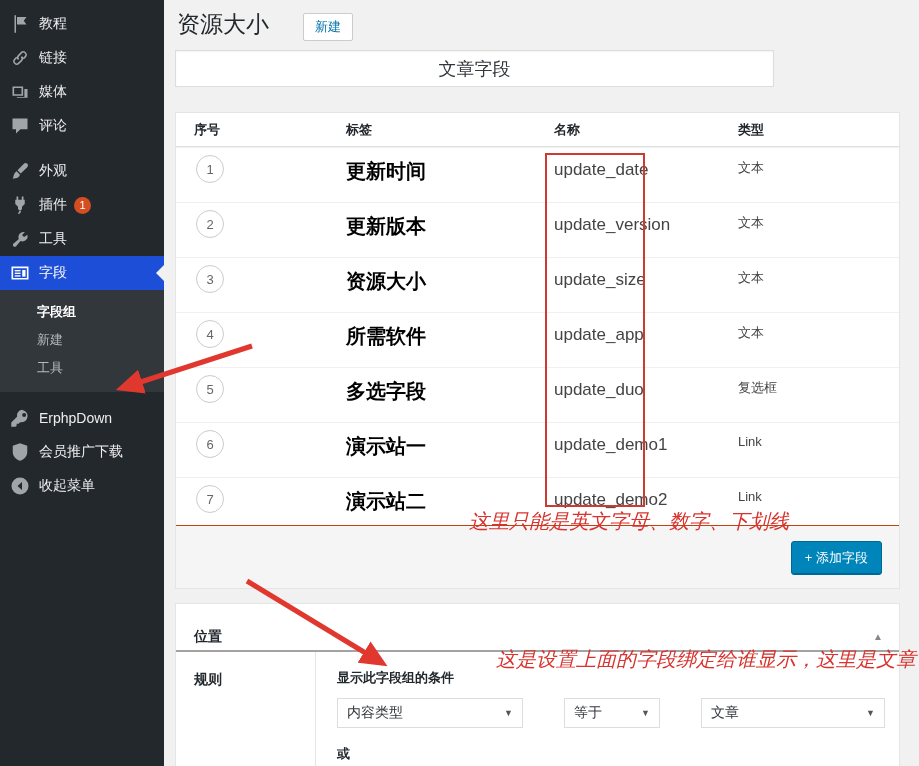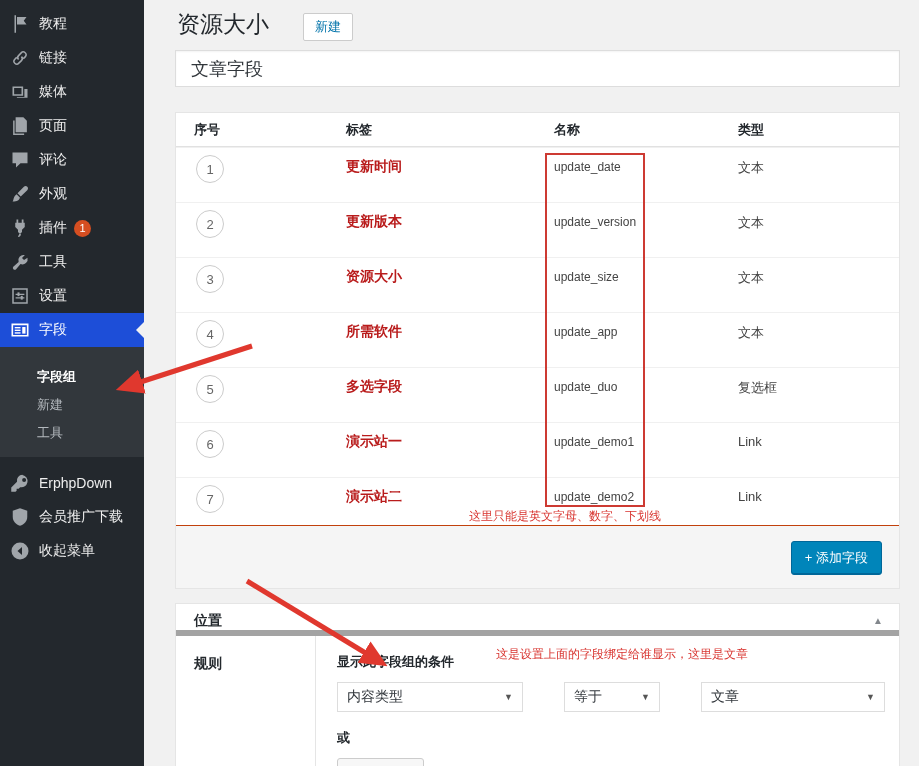--- a/index.html
+++ b/index.html
@@ -4,68 +4,68 @@
 <style>
   * { box-sizing: border-box; margin: 0; padding: 0; }
   html,body { width:919px; height:766px; }
   body {
     position: relative; overflow: hidden;
     background: #f1f1f1;
     font-family: "Liberation Sans", "DejaVu Sans", sans-serif;
     color: #444;
   }
   
-  #sidebar { position:absolute; left:0; top:0; width:144px; height:766px; background:#23282d; z-index:5; }
+  #sidebar { position:absolute; left:0; top:0; width:164px; height:766px; background:#23282d; z-index:5; }
   .menu-item { position:relative; height:34px; display:flex; align-items:center; padding-left:10px;
                color:#eee; font-size:14px; cursor:pointer; }
   .menu-item .ic { width:20px; height:20px; margin-right:9px; color:#a0a5aa; flex:0 0 20px; }
   .menu-item .ic svg { width:100%; height:100%; fill:currentColor; }
   .menu-item.cut { margin-top:-27px; }
-  .menu-item.gap { }
+  .menu-item.gap { margin-top:11px; }
   .menu-item.active { background:#1d4ed8; color:#fff; }
   .menu-item.active .ic { color:#fff; }
   .menu-item.active::after { content:""; position:absolute; right:0; top:50%; margin-top:-8px;
     border:8px solid transparent; border-right-color:#f1f1f1; }
   .badge { display:inline-block; margin-left:7px; background:#d54e21; color:#fff; border-radius:50%;
            width:17px; height:17px; line-height:17px; text-align:center; font-size:11px; }
-  #submenu { background:#32373c; padding:16px 0 10px; }
+  #submenu { background:#32373c; padding:8px 0 10px; }
   .sub-item { height:28px; line-height:28px; padding-left:37px; color:#b4b9be; font-size:13px; cursor:pointer; }
   .sub-item.current { color:#fff; font-weight:bold; }
   #sidebar-bottom { margin-top:9px; }
   
   #page-title { position:absolute; left:177px; top:9px; font-size:23px; font-weight:400; color:#23282d; z-index:2; }
   #new-btn { position:absolute; left:303px; top:13px; z-index:2; background:#fff; border:1px solid #ccc;
              border-radius:2px; color:#0073aa; font-size:13px; padding:4px 11px; cursor:pointer; }
-  #title-input { position:absolute; left:175px; top:50px; width:725px; height:37px; z-index:1;
+  #title-input { position:absolute; left:175px; top:50px; width:599px; height:37px; z-index:1;
                  border:1px solid #ddd; box-shadow:inset 0 1px 2px rgba(0,0,0,.05); background:#fff;
-                 font-size:18px; padding:0 15px; color:#32373c; font-family:inherit; }
+                 font-size:18px; padding:0 15px; color:#32373c; font-family:inherit;text-align:center; }
   #fields-box { position:absolute; left:175px; top:112px; width:725px; z-index:1;
                 background:#fff; border:1px solid #e5e5e5; }
   .thead { position:relative; height:34px; border-bottom:1px solid #e1e1e1; font-size:13px;
            font-weight:bold; color:#23282d; }
   .thead span { position:absolute; top:0; line-height:34px; }
   .col-order { left:18px; } .col-label { left:170px; } .col-name { left:378px; } .col-type { left:562px; }
   .frow { position:relative; height:55px; border-top:1px solid #f0f0f0; background:#fff; }
   .frow:first-of-type { border-top:none; }
   .frow.short { height:48px; }
   .circle { position:absolute; left:20px; top:7px; width:28px; height:28px; border:1px solid #ccc;
             border-radius:50%; text-align:center; line-height:27px; font-size:13px; color:#666;
             background:#fff; cursor:move; }
-  .flabel { position:absolute; left:170px; top:10px; font-size:14px; font-weight:bold;
-            color:#b91c1c; text-decoration:none; cursor:pointer; }
-  .fname  { position:absolute; left:378px; top:12px; font-size:12px; color:#444; }
+  .flabel { position:absolute; left:170px; top:10px; font-size:20px; font-weight:bold;
+            color:#000000; text-decoration:none; cursor:pointer; }
+  .fname  { position:absolute; left:378px; top:12px; font-size:17px; color:#444; }
   .ftype  { position:absolute; left:562px; top:11px; font-size:13px; color:#444; }
   .tfoot { position:relative; height:63px; background:#f5f5f5; border-top:1px solid #c2410c; }
   #add-field-btn { position:absolute; right:17px; top:15px; background:#0085ba; border:1px solid #006799;
                    box-shadow:inset 0 -1px 0 #006799; color:#fff; font-size:13px; padding:7px 13px;
                    border-radius:3px; cursor:pointer; }
   
   #location-box { position:absolute; left:175px; top:603px; width:725px; height:210px; z-index:1;
                   background:#fff; border:1px solid #e5e5e5; }
-  .loc-header { position:relative; height:32px; border-bottom:6px solid #a3a3a3; }
+  .loc-header { position:relative; height:32px; border-bottom:2px solid #a3a3a3;margin-top:16px; }
   .loc-title { position:absolute; left:18px; top:0; line-height:32px; font-size:14px; font-weight:bold; color:#23282d; }
   .loc-toggle { position:absolute; right:16px; top:11px; font-size:10px; color:#82878c; cursor:pointer; }
   .loc-body { display:flex; height:177px; }
   .loc-left { width:140px; flex:0 0 140px; border-right:1px solid #e5e5e5; padding:19px 10px 0 18px; }
   .rules-title { font-size:14px; font-weight:bold; color:#23282d; }
   .rules-desc { margin-top:9px; font-size:13px; color:#666; line-height:23px; width:116px; }
   .loc-right { flex:1; padding:17px 0 0 21px; }
   .cond-label { font-size:13px; font-weight:bold; color:#23282d; }
   .rule-row { display:flex; margin-top:11px;gap:28px; }
   .sel { height:30px; border:1px solid #ddd; background:#fff; border-radius:0; display:flex;
@@ -75,21 +75,21 @@
   .sel1 { width:186px; margin-right:13px; } .sel2 { width:96px; margin-right:13px; }
   .sel3 { width:184px; margin-right:13px; }
   .and-btn { width:31px; height:30px; background:#f7f7f7; border:1px solid #ccc; border-radius:3px;
              color:#555; font-size:13px; cursor:pointer; }
   .or-label { margin-top:17px; font-size:13px; font-weight:bold; color:#23282d; }
   .add-rule-btn { margin-top:11px; display:inline-block; background:#f7f7f7; border:1px solid #ccc;
                   border-radius:3px; color:#555; font-size:13px; padding:6px 10px; cursor:pointer; }
   
   #red-rect { position:absolute; left:545px; top:153px; width:100px; height:354px;
               border:2px solid #cd3a32; z-index:40; pointer-events:none; }
-  .red-note { position:absolute; color:#d8332e; font-size:12px; z-index:40; pointer-events:none; white-space:nowrap; }
+  .red-note { position:absolute; color:#d8332e; font-size:20px; z-index:40; pointer-events:none; white-space:nowrap;font-style:italic; }
   #note1 { left:469px; top:508px; }
   #note2 { left:496px; top:646px; }
   #arrows { position:absolute; left:0; top:0; width:919px; height:766px; z-index:50; pointer-events:none; }
 </style>
 </head>
 <body>
 
 <div id="sidebar">
   <div class="menu-item cut">
     
@@ -109,27 +109,20 @@
   </div>
   <div class="menu-item">
     <span class="ic"><svg viewBox="0 0 16 16">
           <path fill-rule="evenodd" d="M2 3.5h8.5V11H2zM3.3 4.8v4.9h5.9V4.8z"></path>
           <path d="M11.5 5.5H14v7H5.5V12h6z"></path>
         </svg></span>
     <span>媒体</span>
   </div>
   <div class="menu-item">
     <span class="ic"><svg viewBox="0 0 16 16">
-          <path d="M4.5 1h6.2l2.8 2.8V13H4.5z"></path>
-          <path d="M2.5 3.5h1.2V14h7.6v1.2H2.5z"></path>
-        </svg></span>
-    <span>页面</span>
-  </div>
-  <div class="menu-item">
-    <span class="ic"><svg viewBox="0 0 16 16">
           <path d="M2 2h12v8.6H8.4L4.8 14v-3.4H2z"></path>
         </svg></span>
     <span>评论</span>
   </div>
   <div class="menu-item gap">
     <span class="ic"><svg viewBox="0 0 16 16">
           <path d="M13.8 2.2c.8.8.8 2 0 2.7L8.6 10 6 7.4l5.1-5.2c.8-.7 2-.7 2.7 0zM5.3 8.1l2.6 2.6c-.4 2.2-2 3.3-5.9 3.3 1.2-1.1.4-4 3.3-5.9z"></path>
         </svg></span>
     <span>外观</span>
   </div>
@@ -138,29 +131,20 @@
           <path d="M5.2 1.2h1.4v2.6h2.8V1.2h1.4v2.6h1v3.4L9.6 9.4v1.8L8 12.8l-1.6-1.6V9.4L4.2 7.2V3.8h1zM7.3 12.8h1.4c0 1.3-.5 2.4-2.2 2.4v-1.1c.6 0 .8-.5.8-1.3z"></path>
         </svg></span>
     <span>插件</span>
     <span class="badge">1</span>
   </div>
   <div class="menu-item">
     <span class="ic"><svg viewBox="0 0 16 16">
           <path d="M14 4.6a4.2 4.2 0 0 1-5.6 5L4.7 13.9a1.5 1.5 0 0 1-2.1-2.1l4.3-3.7a4.2 4.2 0 0 1 5-5.6L9.6 4.8l1.6 1.6z"></path>
         </svg></span>
     <span>工具</span>
-  </div>
-  <div class="menu-item">
-    <span class="ic"><svg viewBox="0 0 16 16">
-          <path fill-rule="evenodd" d="M1.8 1.8h12.4v12.4H1.8zM3 3v10h10V3z"></path>
-          <path d="M4.5 6.1h7v1h-7zM4.5 8.9h7v1h-7z"></path>
-          <rect x="6" y="5.1" width="1.6" height="3"></rect>
-          <rect x="8.6" y="7.9" width="1.6" height="3"></rect>
-        </svg></span>
-    <span>设置</span>
   </div>
   <div class="menu-item active">
     <span class="ic"><svg viewBox="0 0 16 16">
           <path fill-rule="evenodd" d="M1.2 2.8h13.6v10.4H1.2zm1.3 1.3v7.8h11V4.1z"></path>
           <rect x="3.8" y="5.6" width="4.6" height="1.1"></rect>
           <rect x="3.8" y="7.7" width="4.6" height="1.1"></rect>
           <rect x="3.8" y="9.8" width="4.6" height="1.1"></rect>
           <rect x="9.8" y="5.6" width="2.6" height="5.3"></rect>
         </svg></span>
     <span>字段</span>

